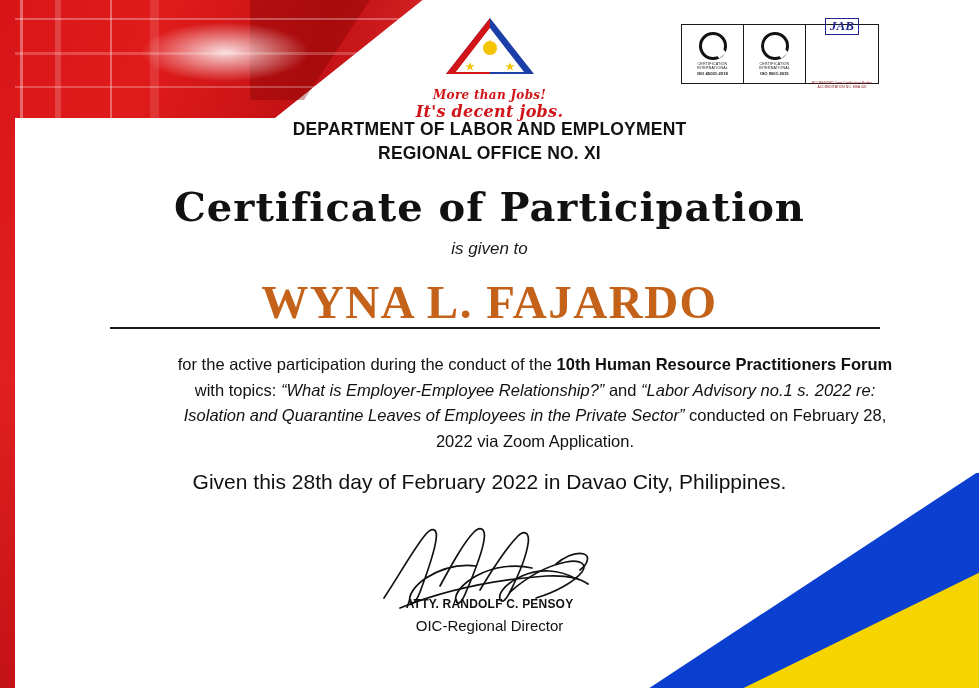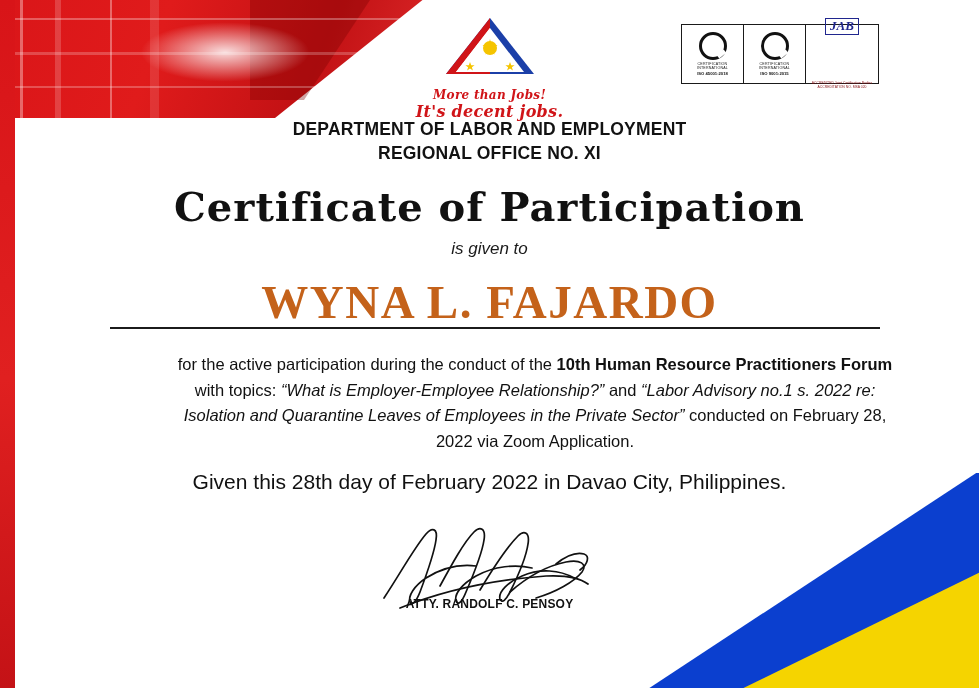--- a/index.html
+++ b/index.html
@@ -359,14 +359,15 @@
         <path d="M24 78 C40 54, 54 28, 66 14 C72 7, 78 8, 76 20 C74 34, 66 56, 60 72 C56 82, 52 86, 50 82 C48 76, 54 66, 66 58 C82 48, 100 44, 116 46"></path>
         <path d="M80 66 C92 44, 104 22, 114 12 C120 6, 126 8, 124 20 C122 34, 112 58, 106 72 C102 82, 98 86, 96 81 C94 74, 102 64, 116 56 C134 46, 156 44, 172 48"></path>
         <path d="M120 70 C132 50, 146 28, 158 16 C164 10, 170 12, 168 24 C166 38, 156 60, 150 72 C146 80, 142 84, 140 79 C138 72, 148 62, 162 56 C180 48, 200 50, 214 58"></path>
         <path d="M150 72 C166 58, 186 46, 206 42 C220 39, 228 44, 222 52 C214 62, 196 72, 176 78"></path>
         <path d="M40 88 C80 72, 130 60, 186 56 C206 55, 220 58, 228 64"></path>
         <path d="M196 44 C206 36, 216 32, 224 34 C230 36, 228 44, 220 50"></path>
       </g>
     </svg>
   </div>
   <div class="sig-name">ATTY. RANDOLF C. PENSOY</div>
+  <div class="sig-title">OIC-Regional Director</div>
 
 </div>
 
 </body></html>

